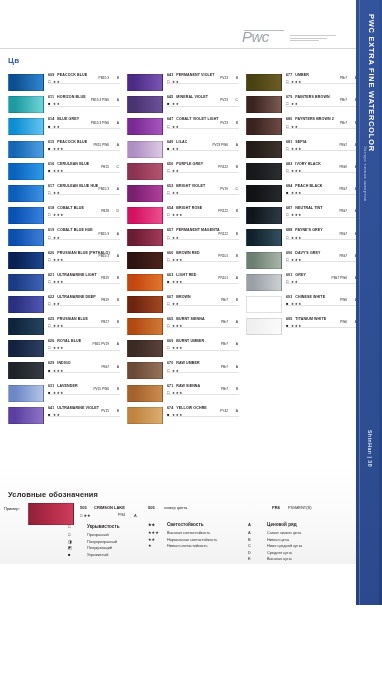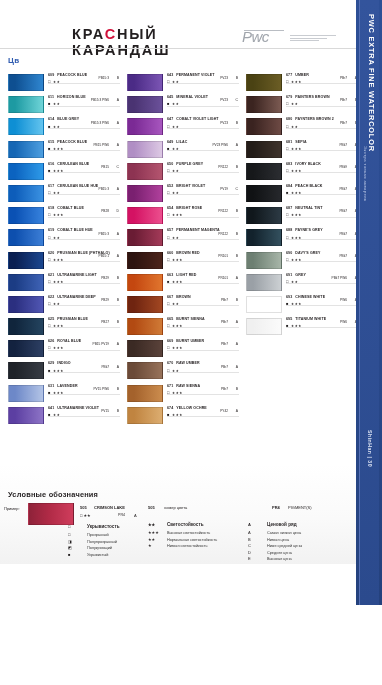--- a/index.html
+++ b/index.html
@@ -130,22 +130,20 @@
   .lg-top-code2 { position:absolute; left:164px; top:41px; font-size:4px; color:#231f20; }
   .lg-top-code3 { position:absolute; left:272px; top:41px; font-size:4px; font-weight:bold; color:#231f20; }
   .lg-top-code4 { position:absolute; left:288px; top:41px; font-size:4px; color:#231f20; }
 </style>
 </head>
 <body>
 
 <div class="sheet">
 
   <div class="header">
-    <div class="title"><span>КРА</span><span class="dot">С</span><span>НЫЙ</span></div>
-    <div class="title-2">КАРАНДАШ</div>
 
     <div class="logo-wrap">
       <div class="logo-bar"></div>
       <span class="logo-pwc">Pwc</span>
       <div class="logo-tag">
         <span></span>
         <span></span>
         <span></span>
       </div>
     </div>

